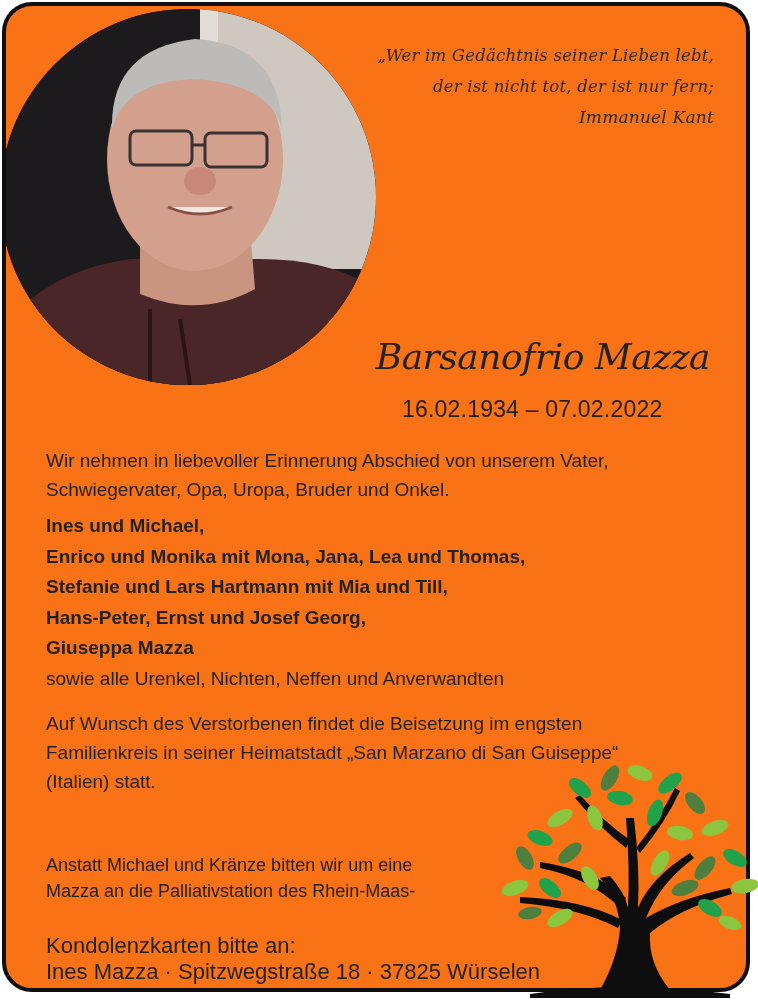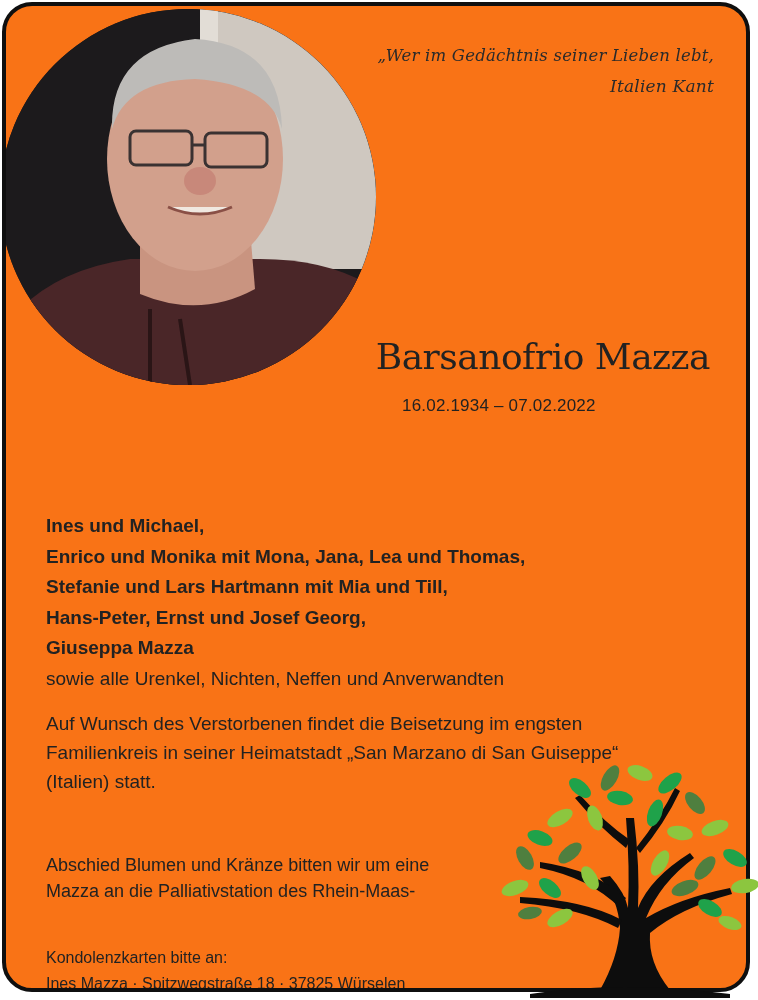--- a/index.html
+++ b/index.html
@@ -17,33 +17,33 @@
       overflow: hidden; background: #201c1c;
     }
     .quote {
       position: absolute; right: 32px; top: 34px; text-align: right;
       font-family: "DejaVu Serif", serif; font-style: italic; font-size: 16.5px; line-height: 31px; color: #2a2a2a;
       letter-spacing: 0.2px;
     }
     .quote .author { font-size: 17px; }
     .name {
       position: absolute; right: 36px; top: 330px;
-      font-family: "DejaVu Serif", serif; font-size: 36px; color: #222;
+      font-family: "DejaVu Serif", serif; font-style: italic; font-size: 36px; color: #222;
       letter-spacing: -0.5px;
     }
     .dates {
-      position: absolute; left: 396px; top: 390px; font-size: 17px; color: #222; letter-spacing: 0.2px;
+      position: absolute; left: 396px; top: 390px; font-size: 23px; color: #222; letter-spacing: 0.2px;
     }
     .text { position: absolute; left: 40px; font-size: 19px; line-height: 29px; color: #222; }
     .intro { top: 440px; width: 680px; }
     .family { top: 505px; font-weight: bold; line-height: 30.5px; }
     .family .rest { font-weight: normal; }
     .burial { top: 703px; width: 680px; line-height: 29px; }
     .donation { top: 846px; font-size: 18px; line-height: 26px; }
-    .condolence { top: 927px; font-size: 16px; line-height: 26px; margin-top: 12px; }
+    .condolence { top: 927px; font-size: 22px; line-height: 26px; }
     .tree { position: absolute; left: 500px; top: 758px; width: 258px; height: 240px; }
   </style>
 </head>
 <body>
 
 <div class="frame">
 
   <div class="photo">
     <svg width="376" height="376" viewBox="0 0 376 376">
       <rect x="0" y="0" width="376" height="376" fill="#1c1a1c"></rect>
@@ -63,44 +63,49 @@
       <rect x="205" y="124" width="62" height="34" rx="6" fill="none" stroke="#3a3232" stroke-width="3"></rect>
       <path d="M192 136 L205 136" stroke="#3a3232" stroke-width="3"></path>
 
       <ellipse cx="200" cy="172" rx="16" ry="14" fill="#c8887a"></ellipse>
       <path d="M168 198 Q200 212 232 198" stroke="#8a5046" stroke-width="3" fill="#f0e8e0"></path>
     </svg>
   </div>
 
   <div class="quote">
     <div>„Wer im Gedächtnis seiner Lieben lebt,</div>
-    <div class="author">Italien Kant</div>
+    <div>der ist nicht tot, der ist nur fern;</div>
+    <div class="author">Immanuel Kant</div>
   </div>
 
   <div class="name">Barsanofrio Mazza</div>
   <div class="dates">16.02.1934 – 07.02.2022</div>
 
+  <div class="text intro">
+    <div>Wir nehmen in liebevoller Erinnerung Abschied von unserem Vater,</div>
+    <div>Schwiegervater, Opa, Uropa, Bruder und Onkel.</div>
+  </div>
 
   <div class="text family">
     <div>Ines und Michael,</div>
     <div>Enrico und Monika mit Mona, Jana, Lea und Thomas,</div>
     <div>Stefanie und Lars Hartmann mit Mia und Till,</div>
     <div>Hans-Peter, Ernst und Josef Georg,</div>
     <div>Giuseppa Mazza</div>
     <div class="rest">sowie alle Urenkel, Nichten, Neffen und Anverwandten</div>
   </div>
 
   <div class="text burial">
     <div>Auf Wunsch des Verstorbenen findet die Beisetzung im engsten</div>
     <div>Familienkreis in seiner Heimatstadt „San Marzano di San Guiseppe“</div>
     <div>(Italien) statt.</div>
   </div>
 
   <div class="text donation">
-    <div>Abschied Blumen und Kränze bitten wir um eine</div>
+    <div>Anstatt Michael und Kränze bitten wir um eine</div>
     <div>Mazza an die Palliativstation des Rhein-Maas-</div>
   </div>
 
   <div class="text condolence">
     <div>Kondolenzkarten bitte an:</div>
     <div>Ines Mazza · Spitzwegstraße 18 · 37825 Würselen</div>
   </div>
 </div>
 
 <div class="tree">

